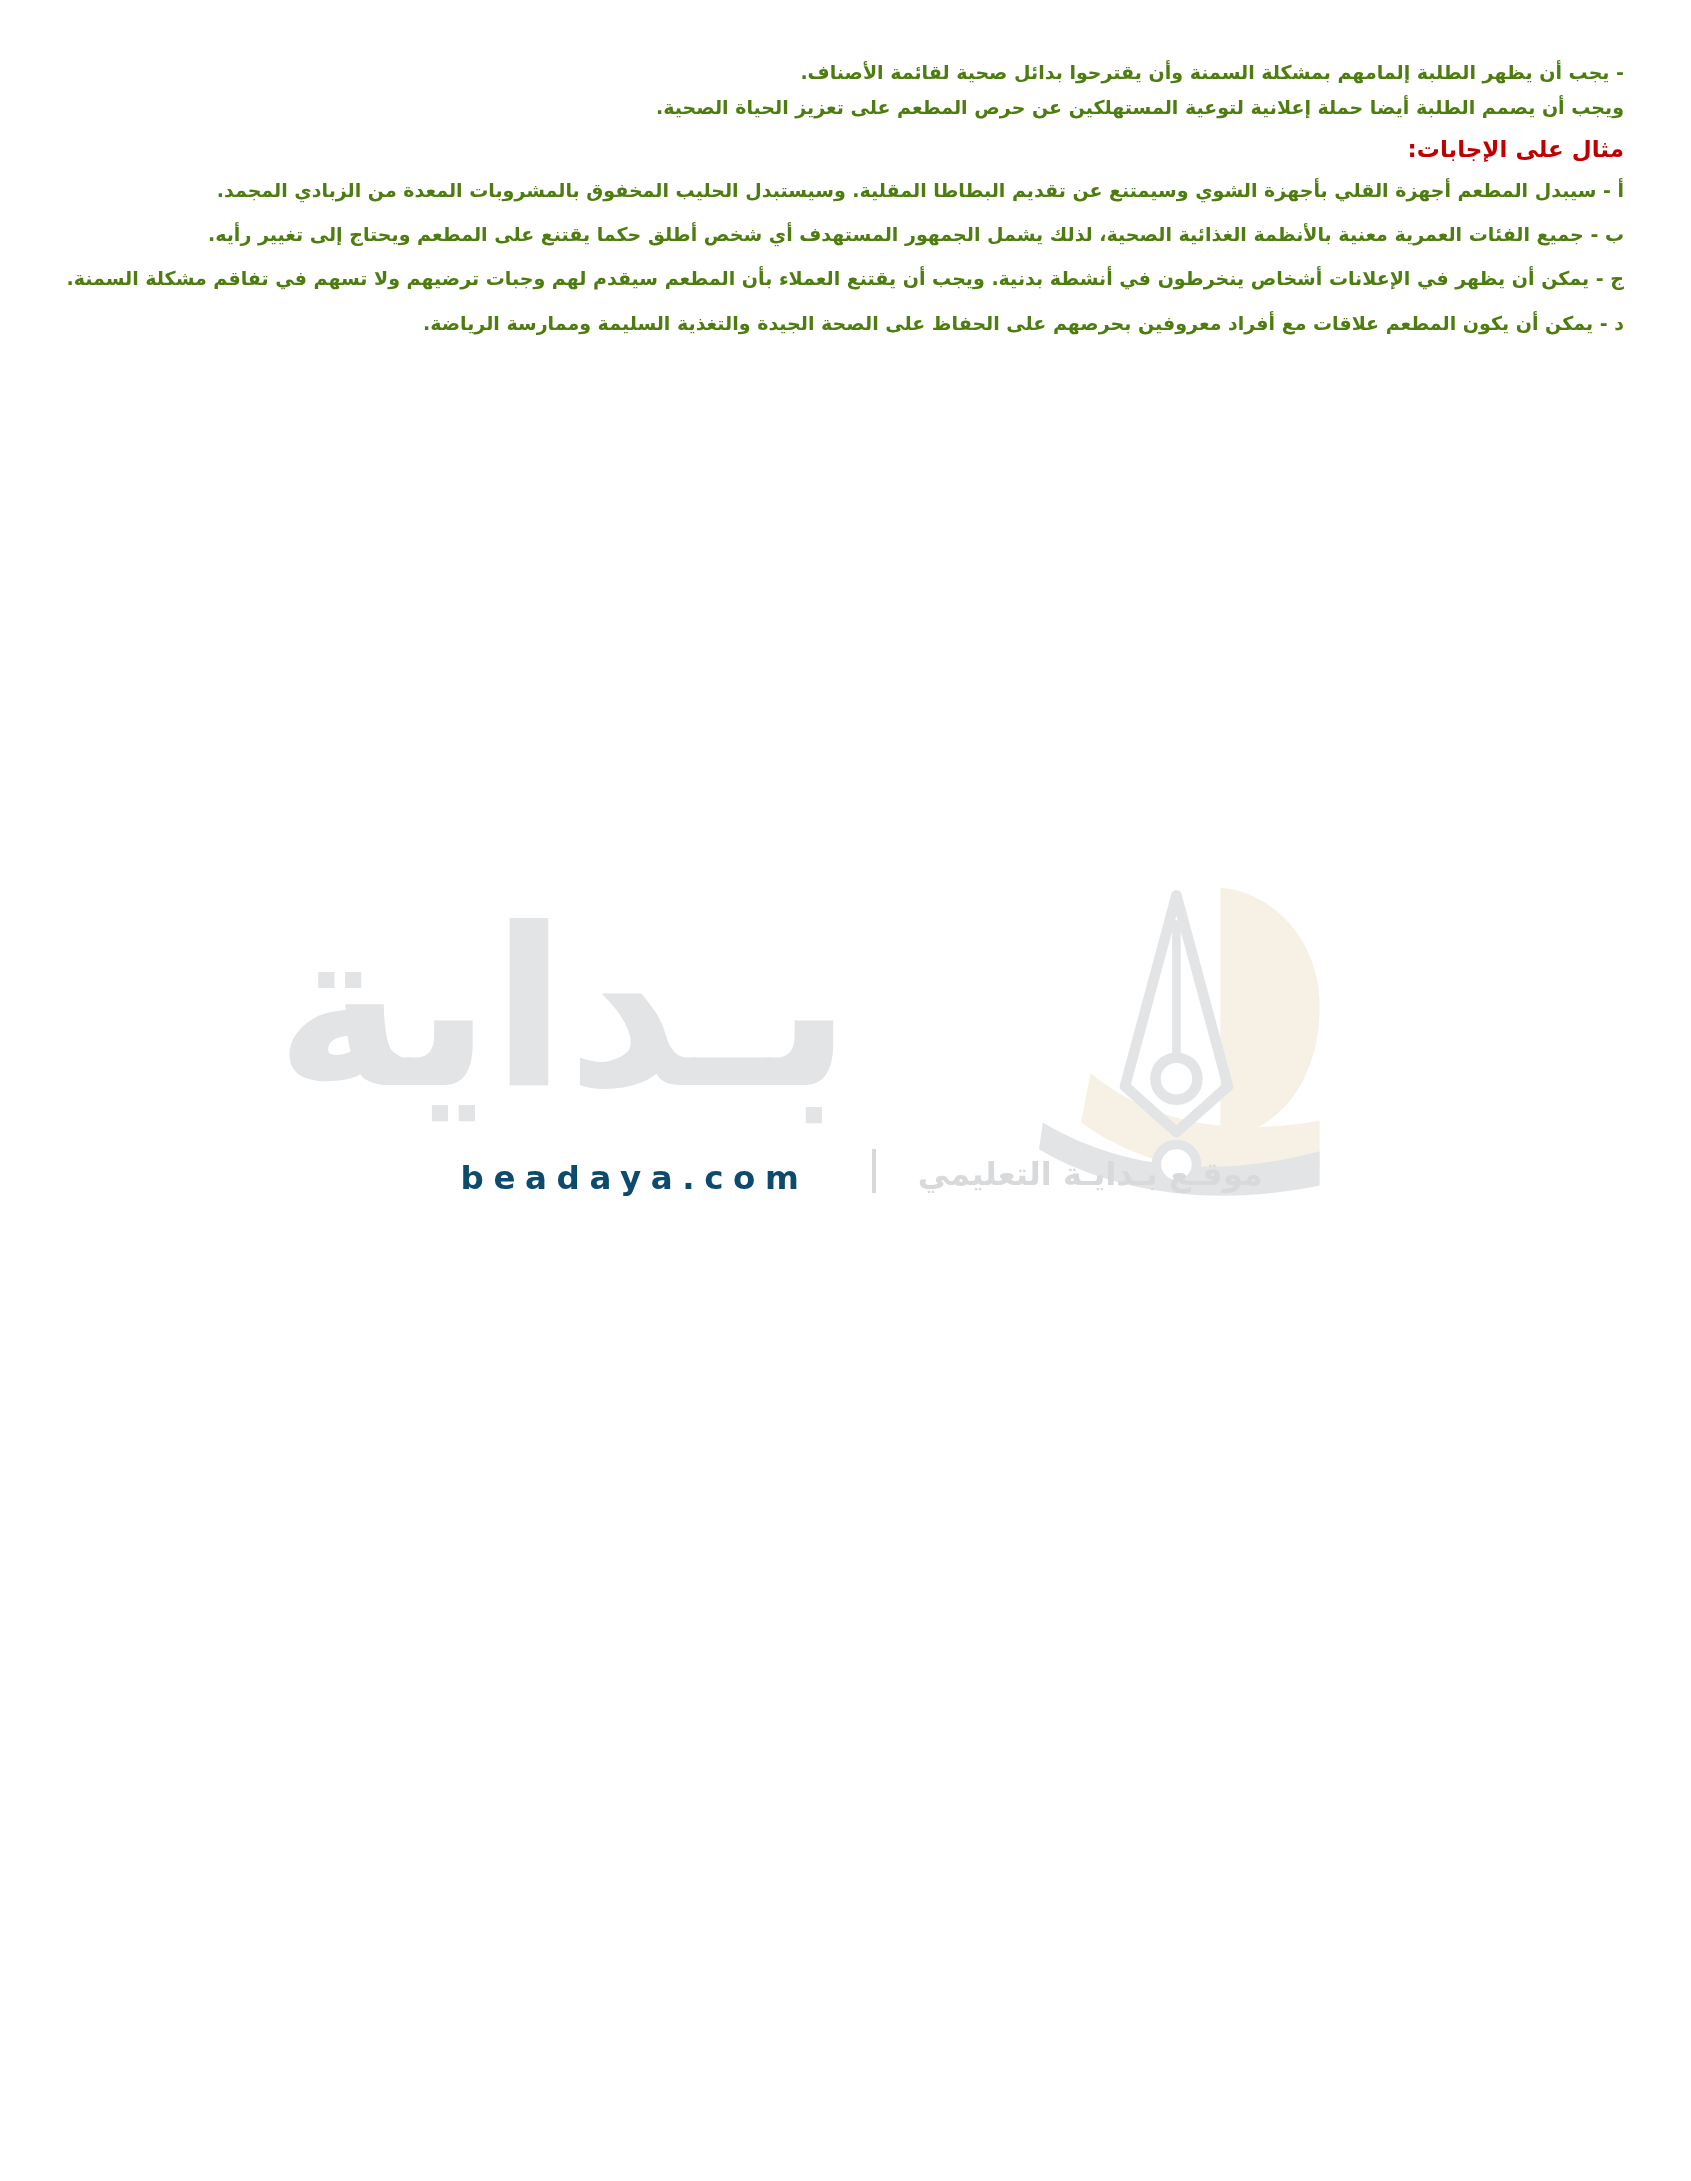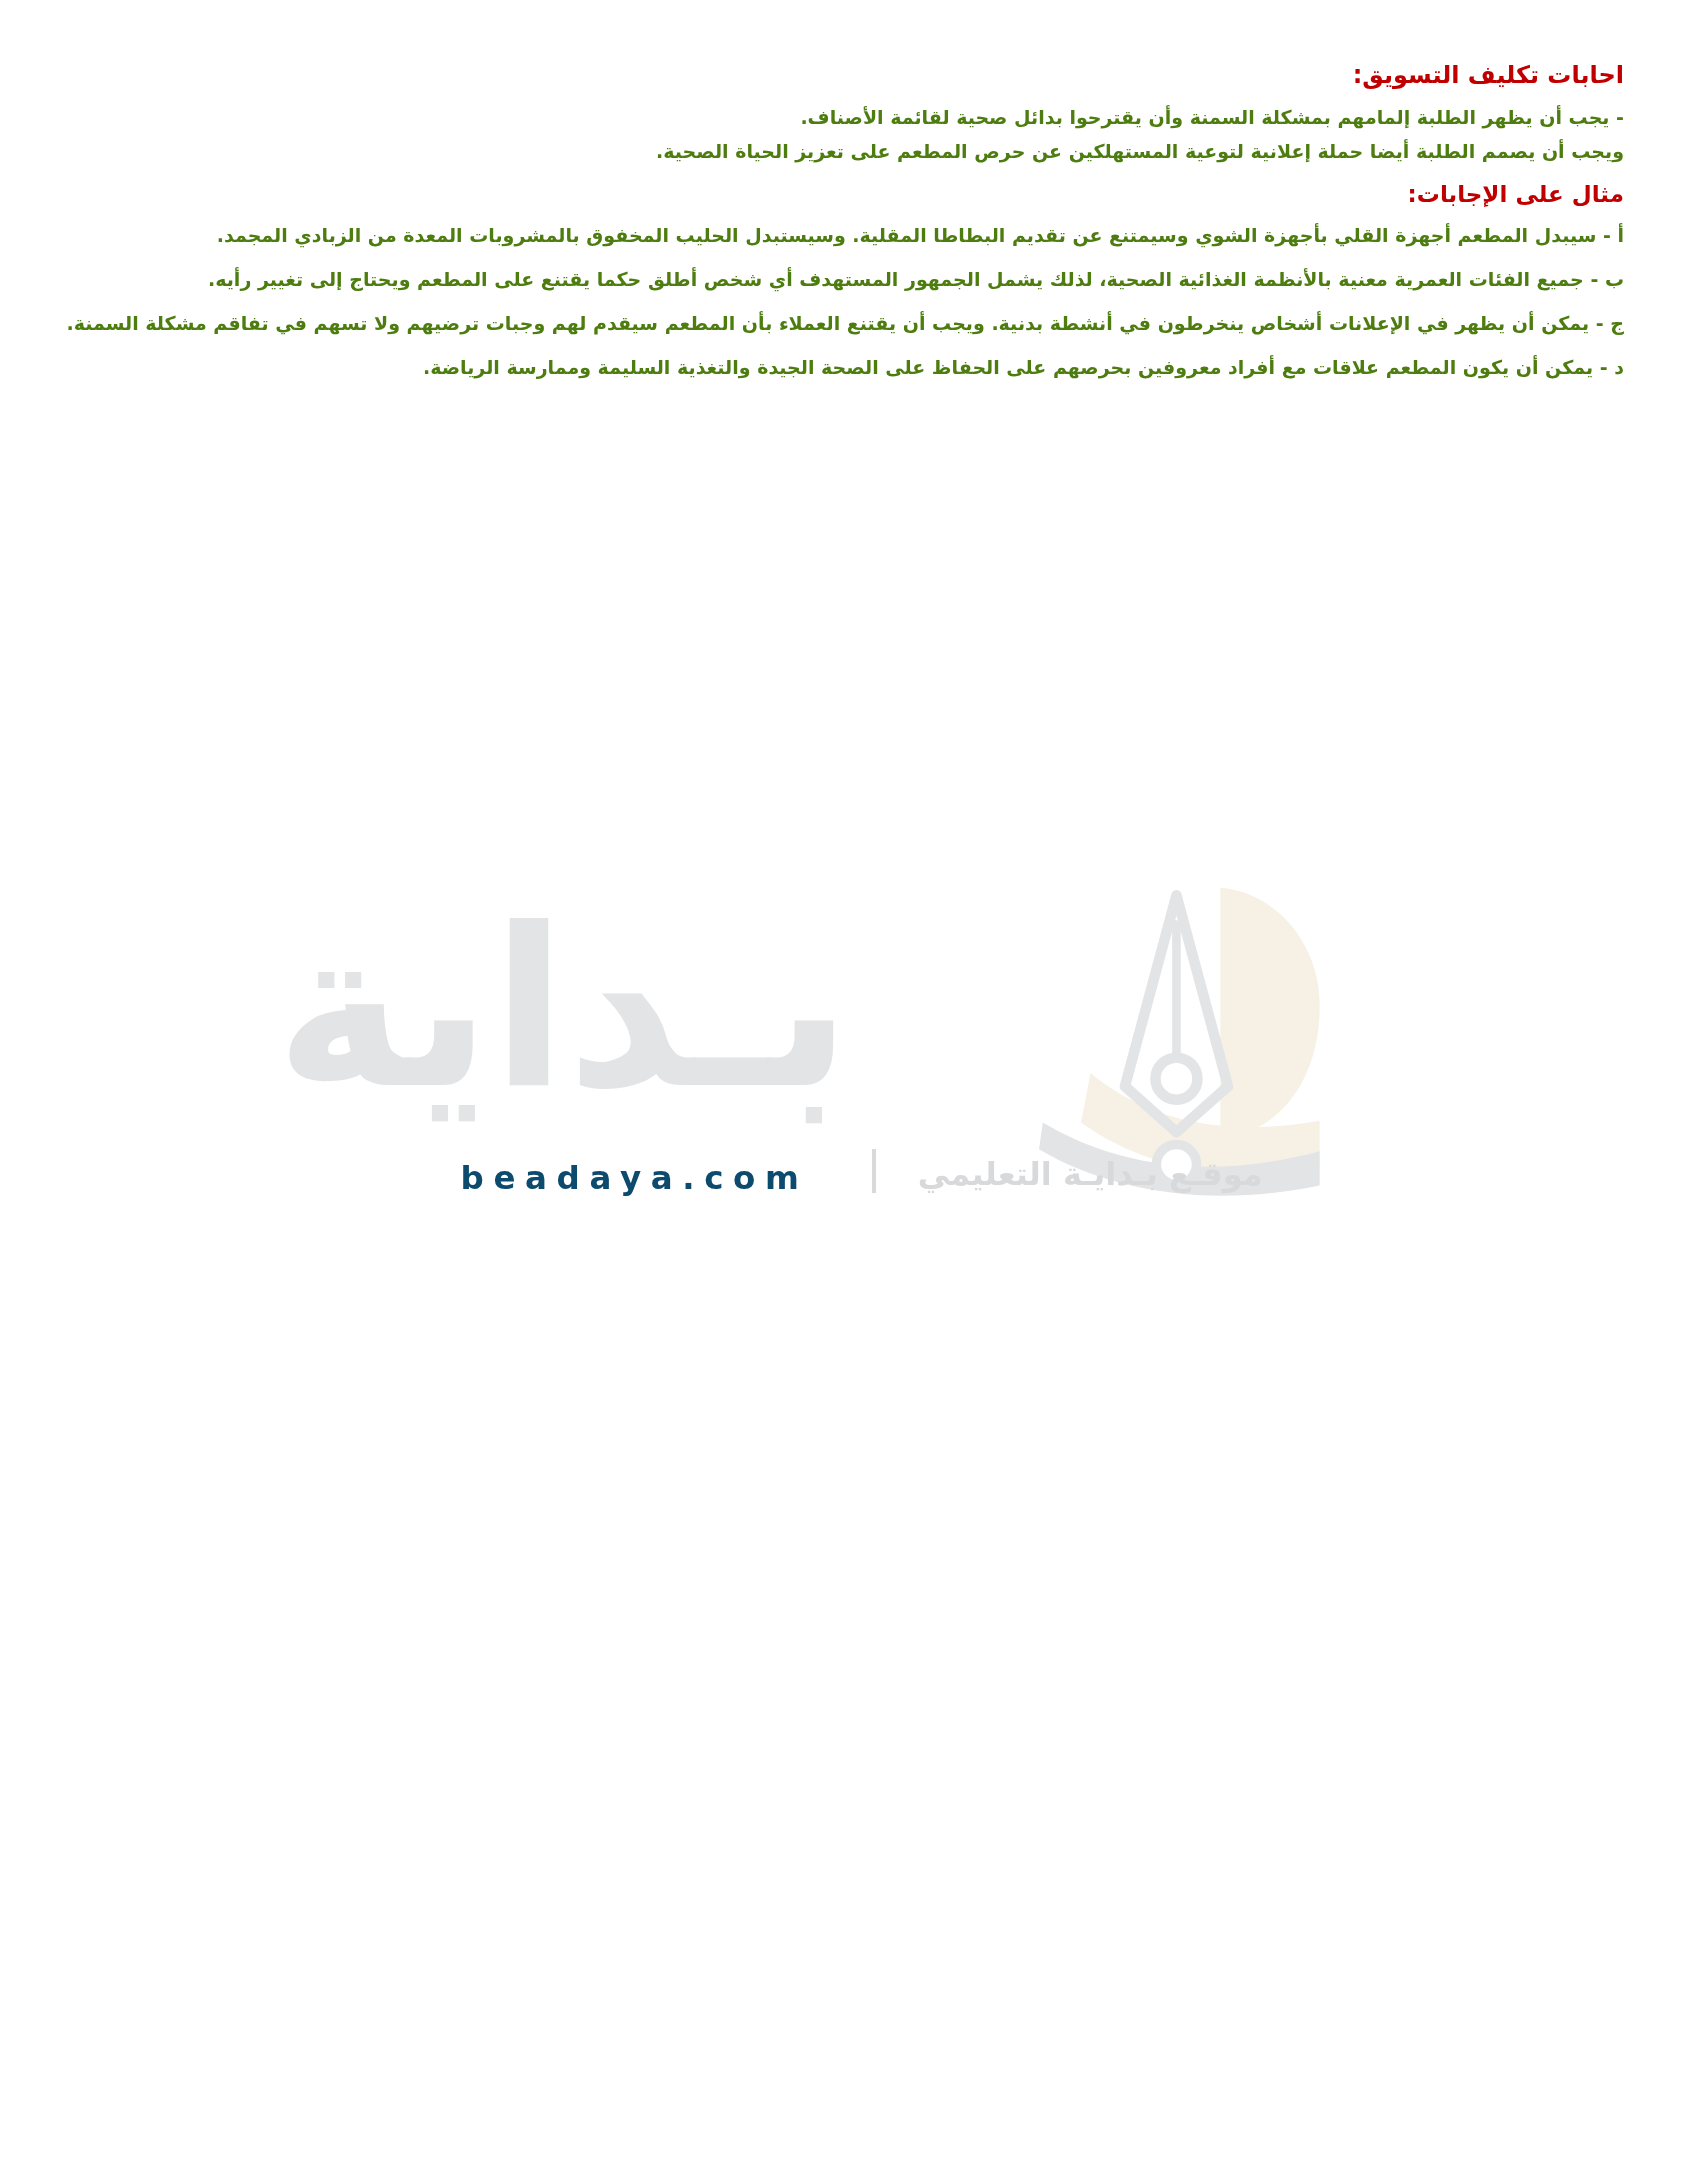--- a/index.html
+++ b/index.html
@@ -114,21 +114,20 @@
     height: 315px;
   }
 </style>
 </head>
 <body>
 
 <div class="page">
 
   <div class="content">
 
-    <p class="heading">احابات تكليف التسويق:</p>
 
     <p class="para">- يجب أن يظهر الطلبة إلمامهم بمشكلة السمنة وأن يقترحوا بدائل صحية لقائمة الأصناف.</p>
     <p class="para">ويجب أن يصمم الطلبة أيضا حملة إعلانية لتوعية المستهلكين عن حرص المطعم على تعزيز الحياة الصحية.</p>
 
     <p class="sub-heading">مثال على الإجابات:</p>
 
     <div class="answers">
       <p class="para">أ - سيبدل المطعم أجهزة القلي بأجهزة الشوي وسيمتنع عن تقديم البطاطا المقلية. وسيستبدل الحليب المخفوق بالمشروبات المعدة من الزبادي المجمد.</p>
       <p class="para">ب - جميع الفئات العمرية معنية بالأنظمة الغذائية الصحية، لذلك يشمل الجمهور المستهدف أي شخص أطلق حكما يقتنع على المطعم ويحتاج إلى تغيير رأيه.</p>
       <p class="para">ج - يمكن أن يظهر في الإعلانات أشخاص ينخرطون في أنشطة بدنية. ويجب أن يقتنع العملاء بأن المطعم سيقدم لهم وجبات ترضيهم ولا تسهم في تفاقم مشكلة السمنة.</p>

